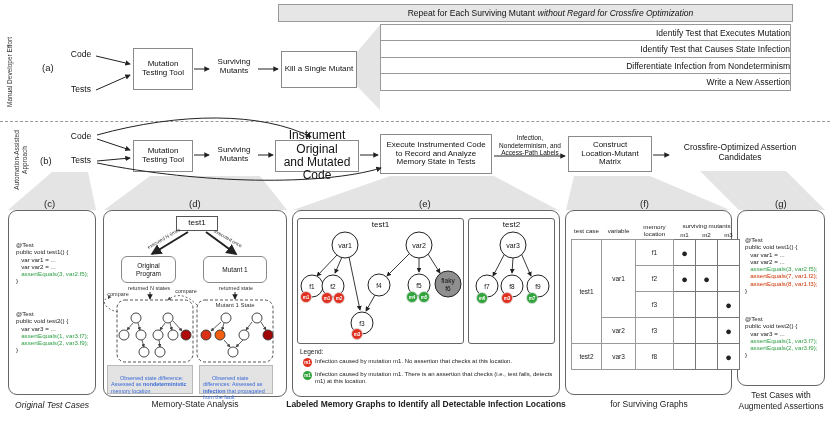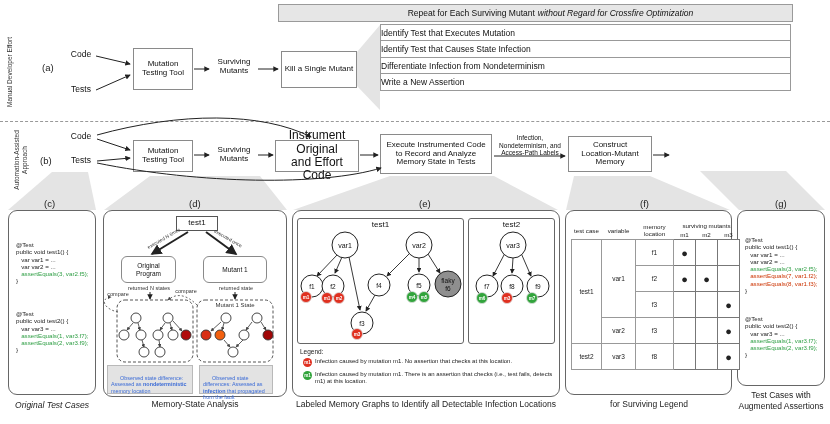--- a/index.html
+++ b/index.html
@@ -14,21 +14,21 @@
   .rounded{border-radius:6px;}
   .panel{position:absolute;background:#fff;border:1px solid #666;border-radius:9px;box-sizing:border-box;}
   .lbl{position:absolute;text-align:center;line-height:1.12;}
   .ptag{position:absolute;font-size:9.5px;color:#222;}
   .vlabel{position:absolute;font-size:6.5px;color:#333;text-align:center;line-height:7.5px;}
   .caption{position:absolute;text-align:center;font-size:8.5px;line-height:10.5px;color:#222;}
   .hdrbar{position:absolute;left:278px;top:4px;width:515px;height:18px;background:#e6e6e6;border:1px solid #9a9a9a;
           display:flex;align-items:center;justify-content:center;font-size:8.5px;box-sizing:border-box;padding-left:30px;}
   .hdrbar i{margin-left:3px;}
   .steps{position:absolute;left:380px;top:24px;width:411px;}
-  .step{box-sizing:border-box;border:1px solid #999;background:#fff;font-size:8.5px;text-align:left;
+  .step{box-sizing:border-box;border:1px solid #999;background:#fff;font-size:8.5px;text-align:right;
         height:17.4px;line-height:16.2px;margin-top:-1px;}
   .step:first-child{margin-top:0;}
   .divider{position:absolute;left:0;top:121px;width:830px;border-top:1px dashed #999;}
   .codeblock{position:absolute;}
   .code-line{white-space:pre;font-size:6.2px;line-height:7.3px;color:#222;}
   .green{color:#2e9e44;}
   .red{color:#cc3300;}
   .callout{position:absolute;background:#e3e3e3;border:1px solid #b9b9b9;color:#3b6bd6;font-size:5.4px;
            line-height:6.5px;padding:2px 3px;text-align:left;box-sizing:border-box;white-space:pre-wrap;}
   .callout b{color:#3b6bd6;}
@@ -101,32 +101,36 @@
     <div class="box" style="left:133px;top:140px;width:60px;height:32px;font-size:8px;">
       <div>Mutation</div>
       <div>Testing Tool</div>
     </div>
     <div class="lbl" style="left:211px;top:146px;width:46px;font-size:8px;">
       <div>Surviving</div>
       <div>Mutants</div>
     </div>
     <div class="box" style="left:275px;top:140px;width:84px;height:32px;font-size:12px;">
       <div>Instrument Original</div>
-      <div>and Effort Code</div>
+      <div>and Mutated Code</div>
     </div>
     <div class="box" style="left:380px;top:134px;width:112px;height:40px;font-size:8px;">
       <div>Execute Instrumented Code</div>
       <div>to Record and Analyze</div>
       <div>Memory State in Tests</div>
     </div>
     <div class="lbl" style="left:498px;top:134px;width:64px;font-size:6.5px;line-height:7.6px;">Infection, Nondeterminism, and Access-Path Labels</div>
     <div class="box" style="left:568px;top:136px;width:84px;height:36px;font-size:8px;">
       <div>Construct</div>
       <div>Location-Mutant</div>
-      <div>Memory</div>
+      <div>Matrix</div>
+    </div>
+    <div class="lbl" style="left:672px;top:143px;width:136px;font-size:8.5px;">
+      <div>Crossfire-Optimized Assertion</div>
+      <div>Candidates</div>
     </div>
 
     <div class="ptag" style="left:44px;top:198px;">(c)</div>
     <div class="ptag" style="left:189px;top:198px;">(d)</div>
     <div class="ptag" style="left:419px;top:198px;">(e)</div>
     <div class="ptag" style="left:640px;top:198px;">(f)</div>
     <div class="ptag" style="left:775px;top:198px;">(g)</div>
 
     <div class="panel" style="left:8px;top:210px;width:88px;height:185px;"></div>
     <div class="codeblock" style="left:16px;top:241px;">
@@ -182,21 +186,21 @@
     <div class="lbl" style="left:468px;top:221px;width:87px;font-size:8px;">test2</div>
     <div class="legtitle" style="left:300px;top:348px;">Legend:</div>
     <div class="legrow" style="left:303px;top:358px;">
       <span class="legbadge redb">m1</span>
       <span class="legtext">Infection caused by mutation m1. No assertion that checks at this location.</span>
     </div>
     <div class="legrow" style="left:303px;top:371px;">
       <span class="legbadge greenb">m1</span>
       <span class="legtext">Infection caused by mutation m1. There is an assertion that checks (i.e., test fails, detects m1) at this location.</span>
     </div>
-    <div class="caption" style="left:276px;top:399px;width:300px;">
+    <div class="caption" style="left:276px;top:399px;width:300px;font-weight:bold;">
       <div>Labeled Memory Graphs to Identify all Detectable Infection Locations</div>
     </div>
 
     <div class="panel" style="left:565px;top:210px;width:167px;height:185px;"></div>
     <table id="ftable">
       <tbody>
           <tr>
         <th rowspan="2" style="width:26px;">test case</th>
         <th rowspan="2" style="width:30px;">variable</th>
         <th rowspan="2" style="width:34px;">memory location</th>
@@ -238,21 +242,21 @@
         <td>test2</td>
         <td>var3</td>
         <td>f8</td>
         <td class="dot"></td>
         <td class="dot"></td>
         <td class="dot">●</td>
       </tr>
     </tbody>
       </table>
     <div class="caption" style="left:560px;top:399px;width:178px;">
-      <div>for Surviving Legend</div>
+      <div>for Surviving Graphs</div>
     </div>
 
     <div class="panel" style="left:737px;top:210px;width:88px;height:176px;"></div>
     <div class="codeblock" style="left:745px;top:236px;">
       <div class="code-line">@Test</div>
       <div class="code-line">public void test1() {</div>
       <div class="code-line">   var var1 = ...</div>
       <div class="code-line">   var var2 = ...</div>
       <div class="code-line green">   assertEquals(3, var2.f5);</div>
       <div class="code-line red">   assertEquals(7, var1.f2);</div>

